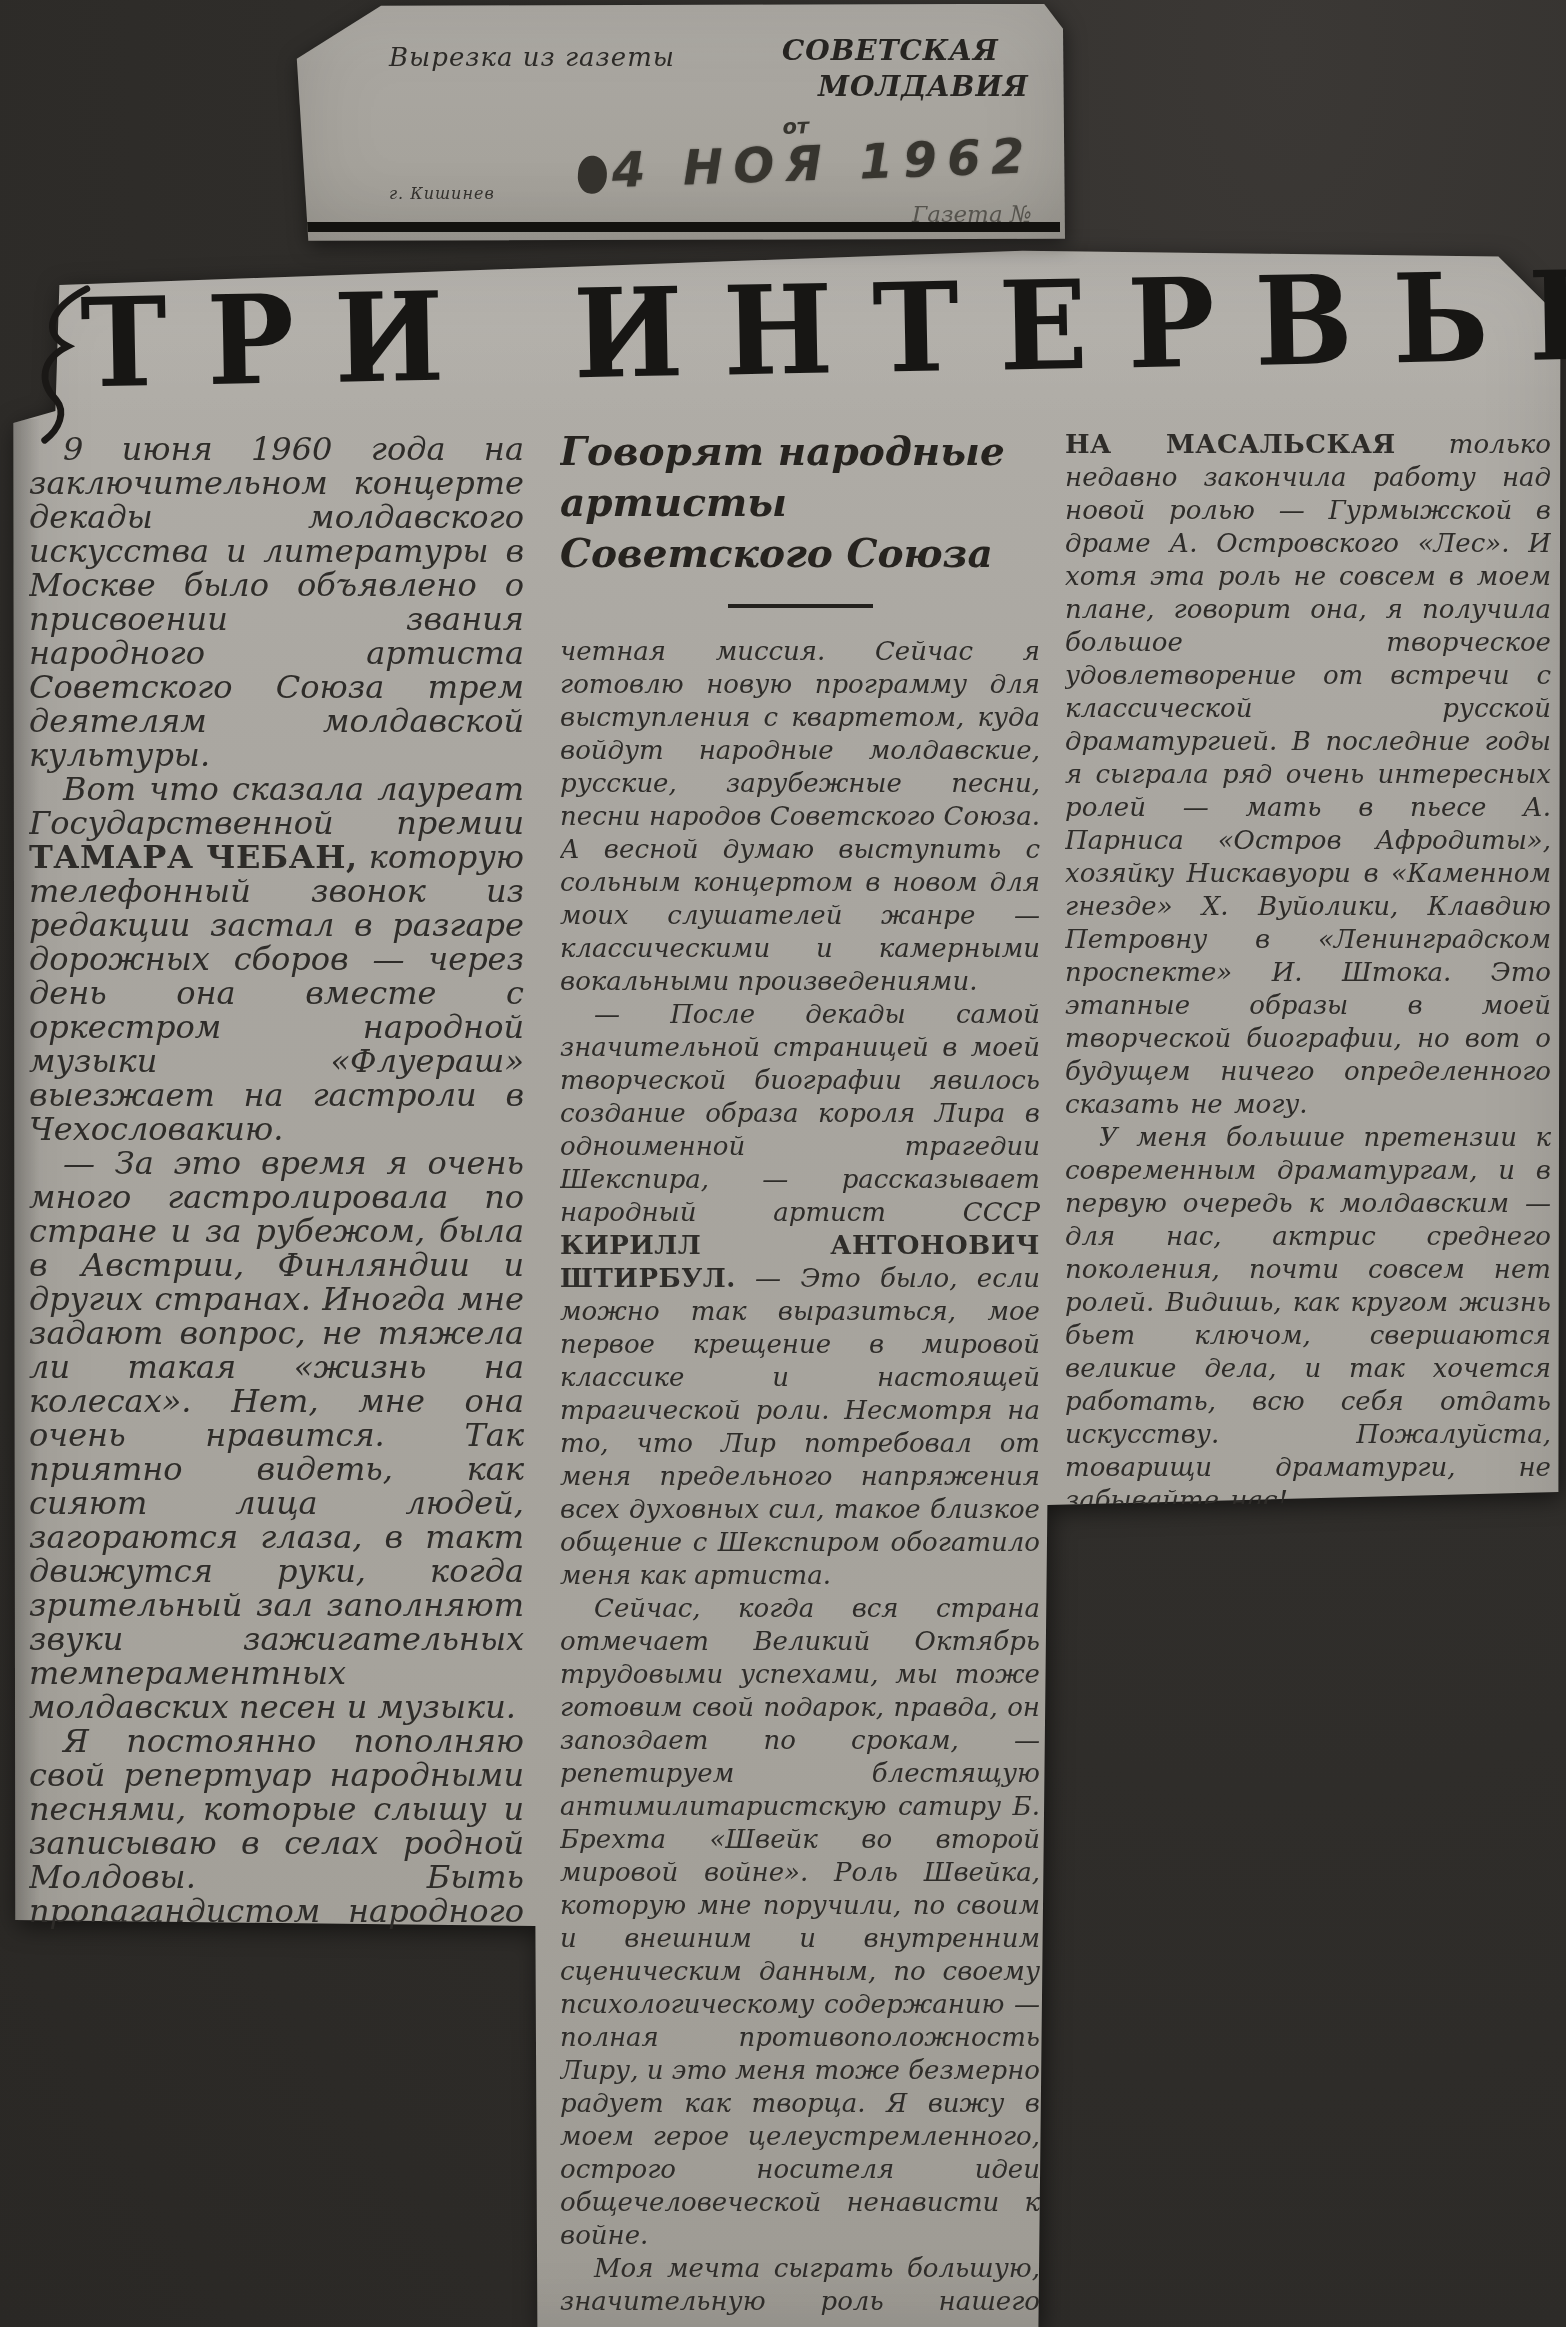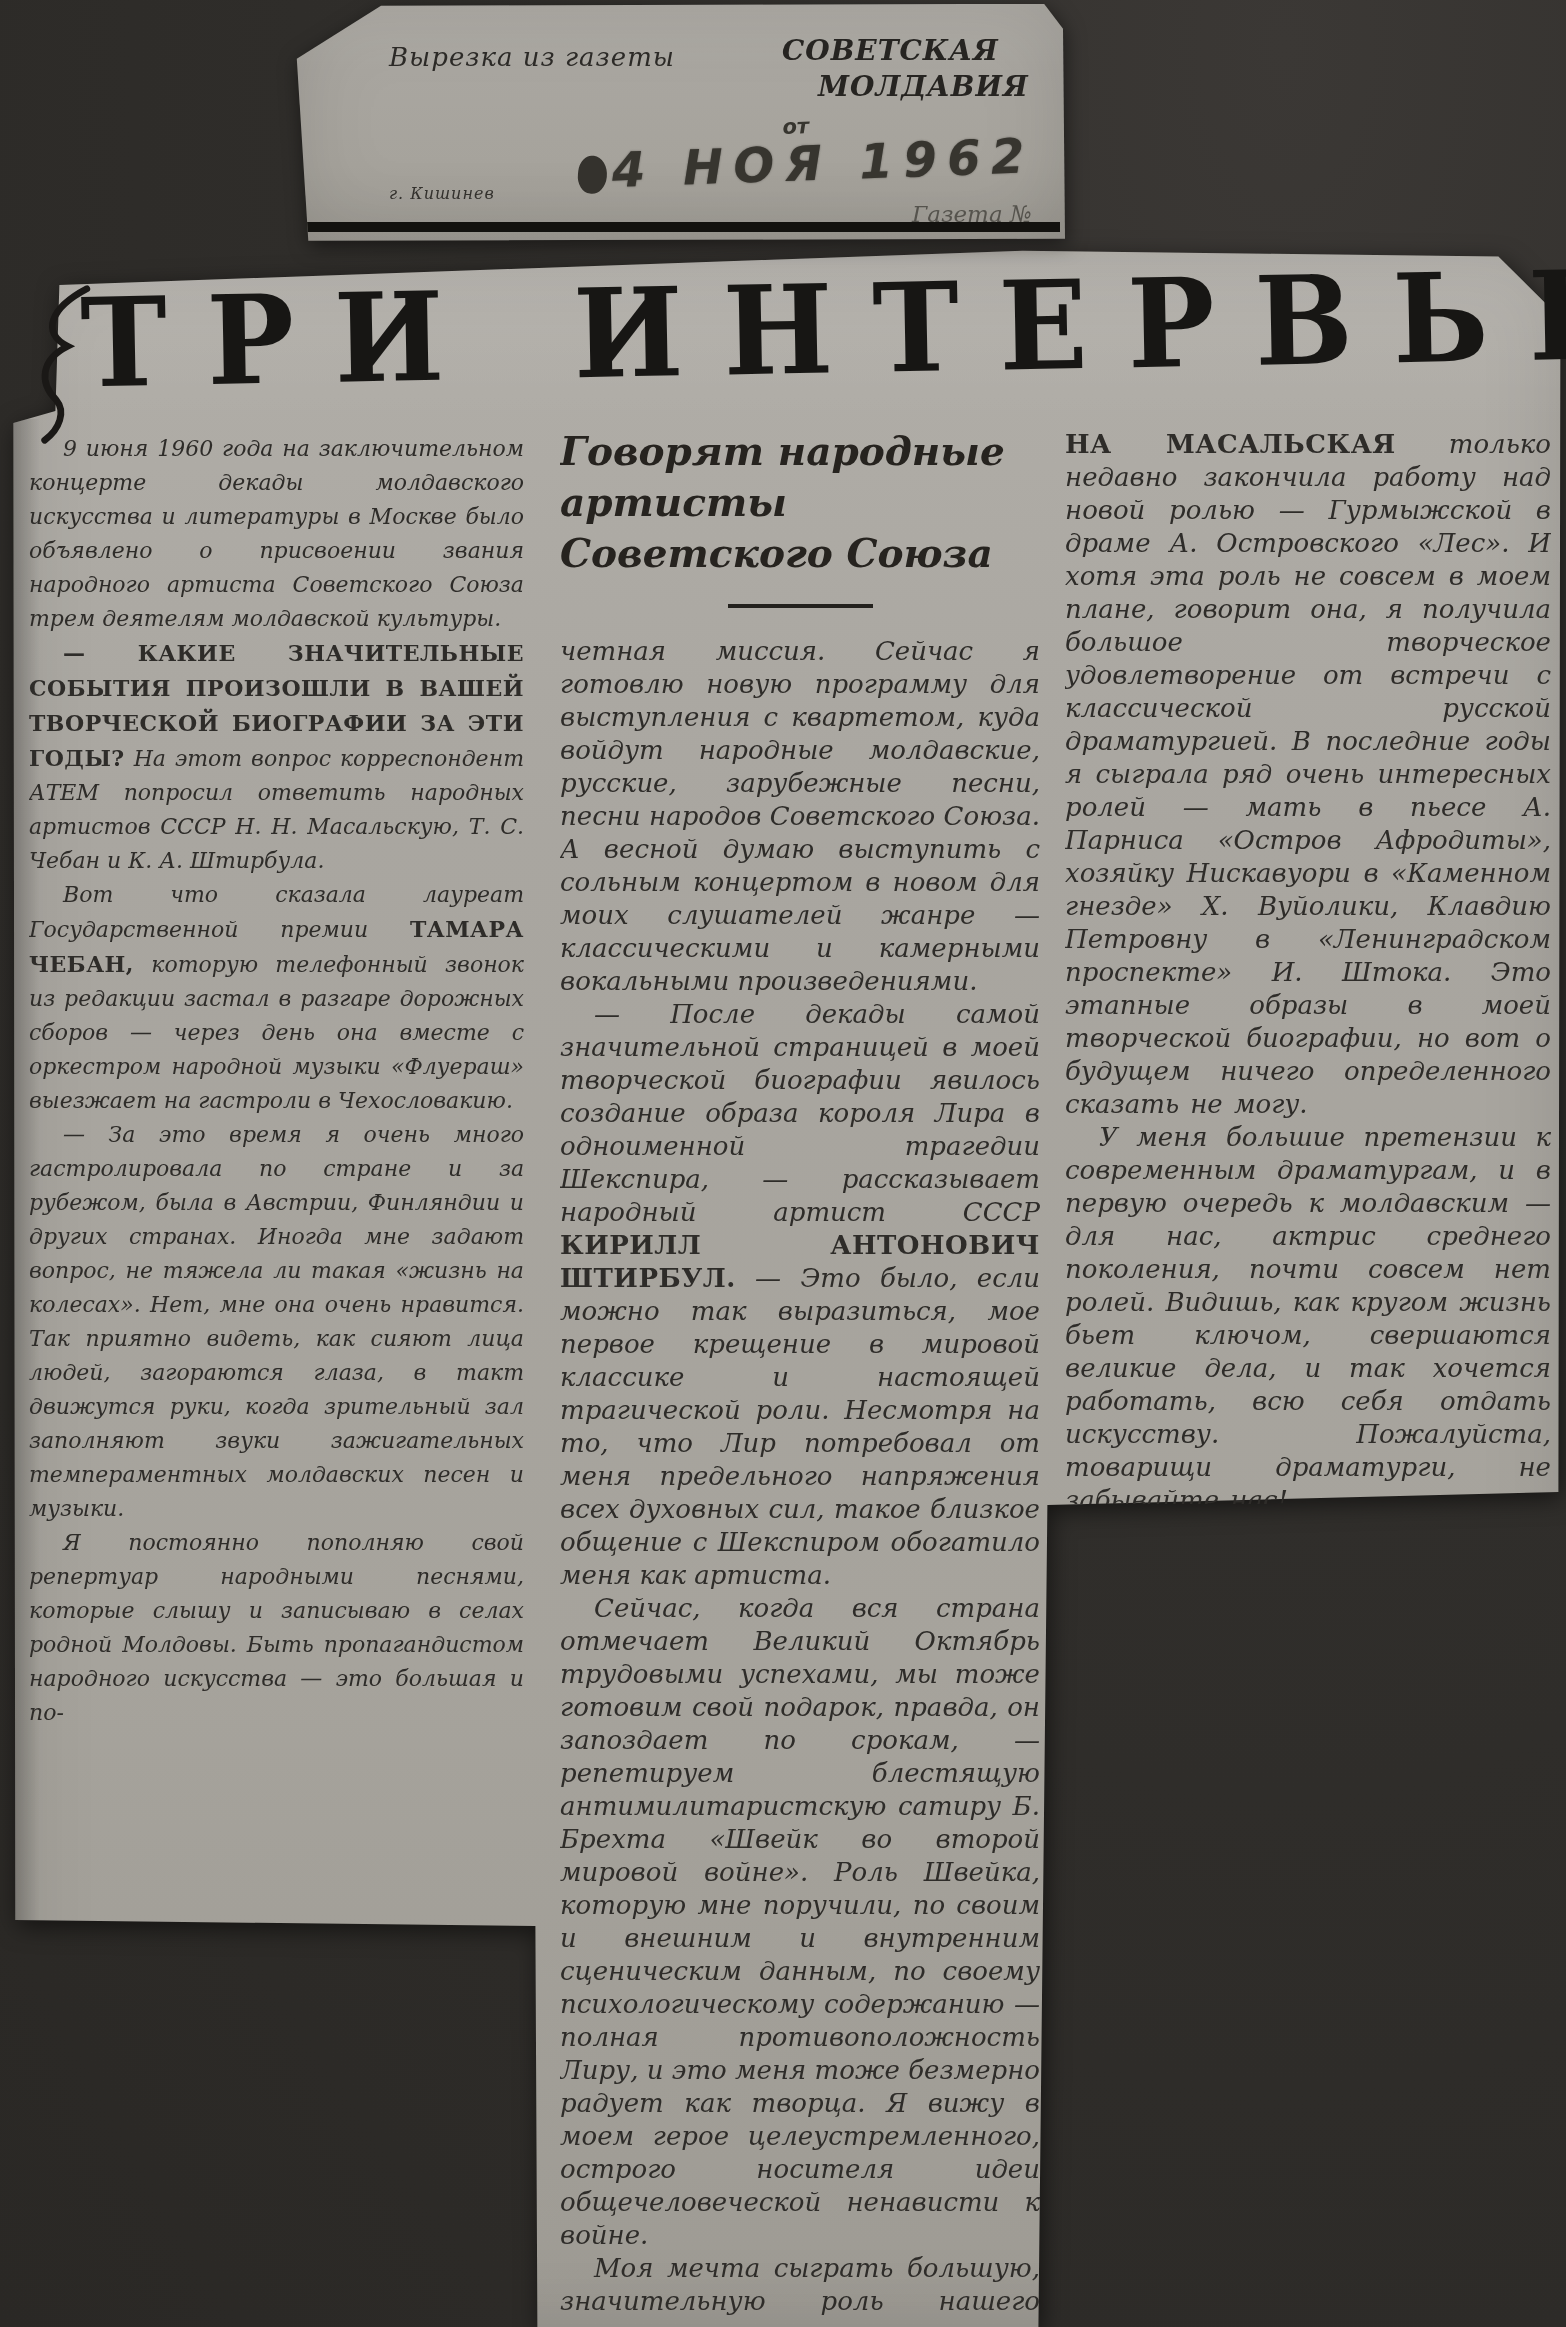--- a/index.html
+++ b/index.html
@@ -35,21 +35,21 @@
     background:linear-gradient(90deg,rgba(0,0,0,.22),rgba(0,0,0,0));}
   .head-light{position:absolute;left:38px;top:0;width:1510px;height:177px;
     background:linear-gradient(180deg,rgba(255,255,255,.08),rgba(255,255,255,0));}
   
   .headline{position:absolute;left:82px;top:279px;width:1463px;z-index:3;
     font-weight:bold;font-size:116px;letter-spacing:.345em;word-spacing:.08em;color:#171614;
     white-space:nowrap;transform:rotate(-1.05deg) scaleY(1.06);transform-origin:0 100%;}
   .curl{position:absolute;left:11.5px;top:283px;z-index:3;}
   
   .col{position:absolute;z-index:3;color:#2e2c29;font-style:italic;text-align:justify;}
-  .col1{left:29px;top:432px;width:495px;font-size:22px;line-height:34px;height:1497px;overflow:hidden;}
+  .col1{left:29px;top:432px;width:495px;font-size:32px;line-height:34px;height:1497px;overflow:hidden;}
   .col2{left:560px;top:426px;width:480px;font-size:26px;line-height:33px;height:1897px;overflow:hidden;}
   .col3{left:1065px;top:428px;width:486px;font-size:26px;line-height:33px;height:1076px;overflow:hidden;word-spacing:2.9px;}
   .para{margin:0;text-indent:34px;}
   .noindent{text-indent:0;}
   .embold{font-weight:bold;font-style:normal;letter-spacing:0.5px;}
   .subhead{font-weight:bold;font-size:39px;line-height:51px;text-indent:0;color:#26231f;margin:0;}
   .subrule{width:145px;height:3.8px;background:#23211d;margin:25px auto 27px auto;}
 </style>
 </head>
 <body>
@@ -81,21 +81,20 @@
     </div>
   </div>
 
   <div class="headline">ТРИ ИНТЕРВЬЮ</div>
   <svg class="curl" width="96" height="163" viewBox="0 0 100 170">
     <path d="M78,6 C40,26 30,52 58,66 C30,80 28,104 46,122 C56,134 50,152 34,164" fill="none" stroke="#1a1816" stroke-width="7" stroke-linecap="round"></path>
   </svg>
 
   <div class="col col1">
       <p class="para"><span>9 июня 1960 года на заключительном концерте декады молдавского искусства и литературы в Москве было объявлено о присвоении звания народного артиста Советского Союза трем деятелям молдавской культуры.</span></p>
-      <p class="para"><span class="embold">— КАКИЕ ЗНАЧИТЕЛЬНЫЕ СОБЫТИЯ ПРОИЗОШЛИ В ВАШЕЙ ТВОРЧЕСКОЙ БИОГРАФИИ ЗА ЭТИ ГОДЫ?</span><span> На этот вопрос корреспондент АТЕМ попросил ответить народных артистов СССР Н. Н. Масальскую, Т. С. Чебан и К. А. Штирбула.</span></p>
       <p class="para"><span>Вот что сказала лауреат Государственной премии </span><span class="embold">ТАМАРА ЧЕБАН,</span><span> которую телефонный звонок из редакции застал в разгаре дорожных сборов — через день она вместе с оркестром народной музыки «Флуераш» выезжает на гастроли в Чехословакию.</span></p>
       <p class="para"><span>— За это время я очень много гастролировала по стране и за рубежом, была в Австрии, Финляндии и других странах. Иногда мне задают вопрос, не тяжела ли такая «жизнь на колесах». Нет, мне она очень нравится. Так приятно видеть, как сияют лица людей, загораются глаза, в такт движутся руки, когда зрительный зал заполняют звуки зажигательных темпераментных молдавских песен и музыки.</span></p>
       <p class="para"><span>Я постоянно пополняю свой репертуар народными песнями, которые слышу и записываю в селах родной Молдовы. Быть пропагандистом народного искусства — это большая и по-</span></p>
     </div>
 
   <div class="col col2">
     <p class="subhead">Говорят народные</p>
     <p class="subhead">артисты</p>
     <p class="subhead">Советского Союза</p>
     <div class="subrule"></div>

